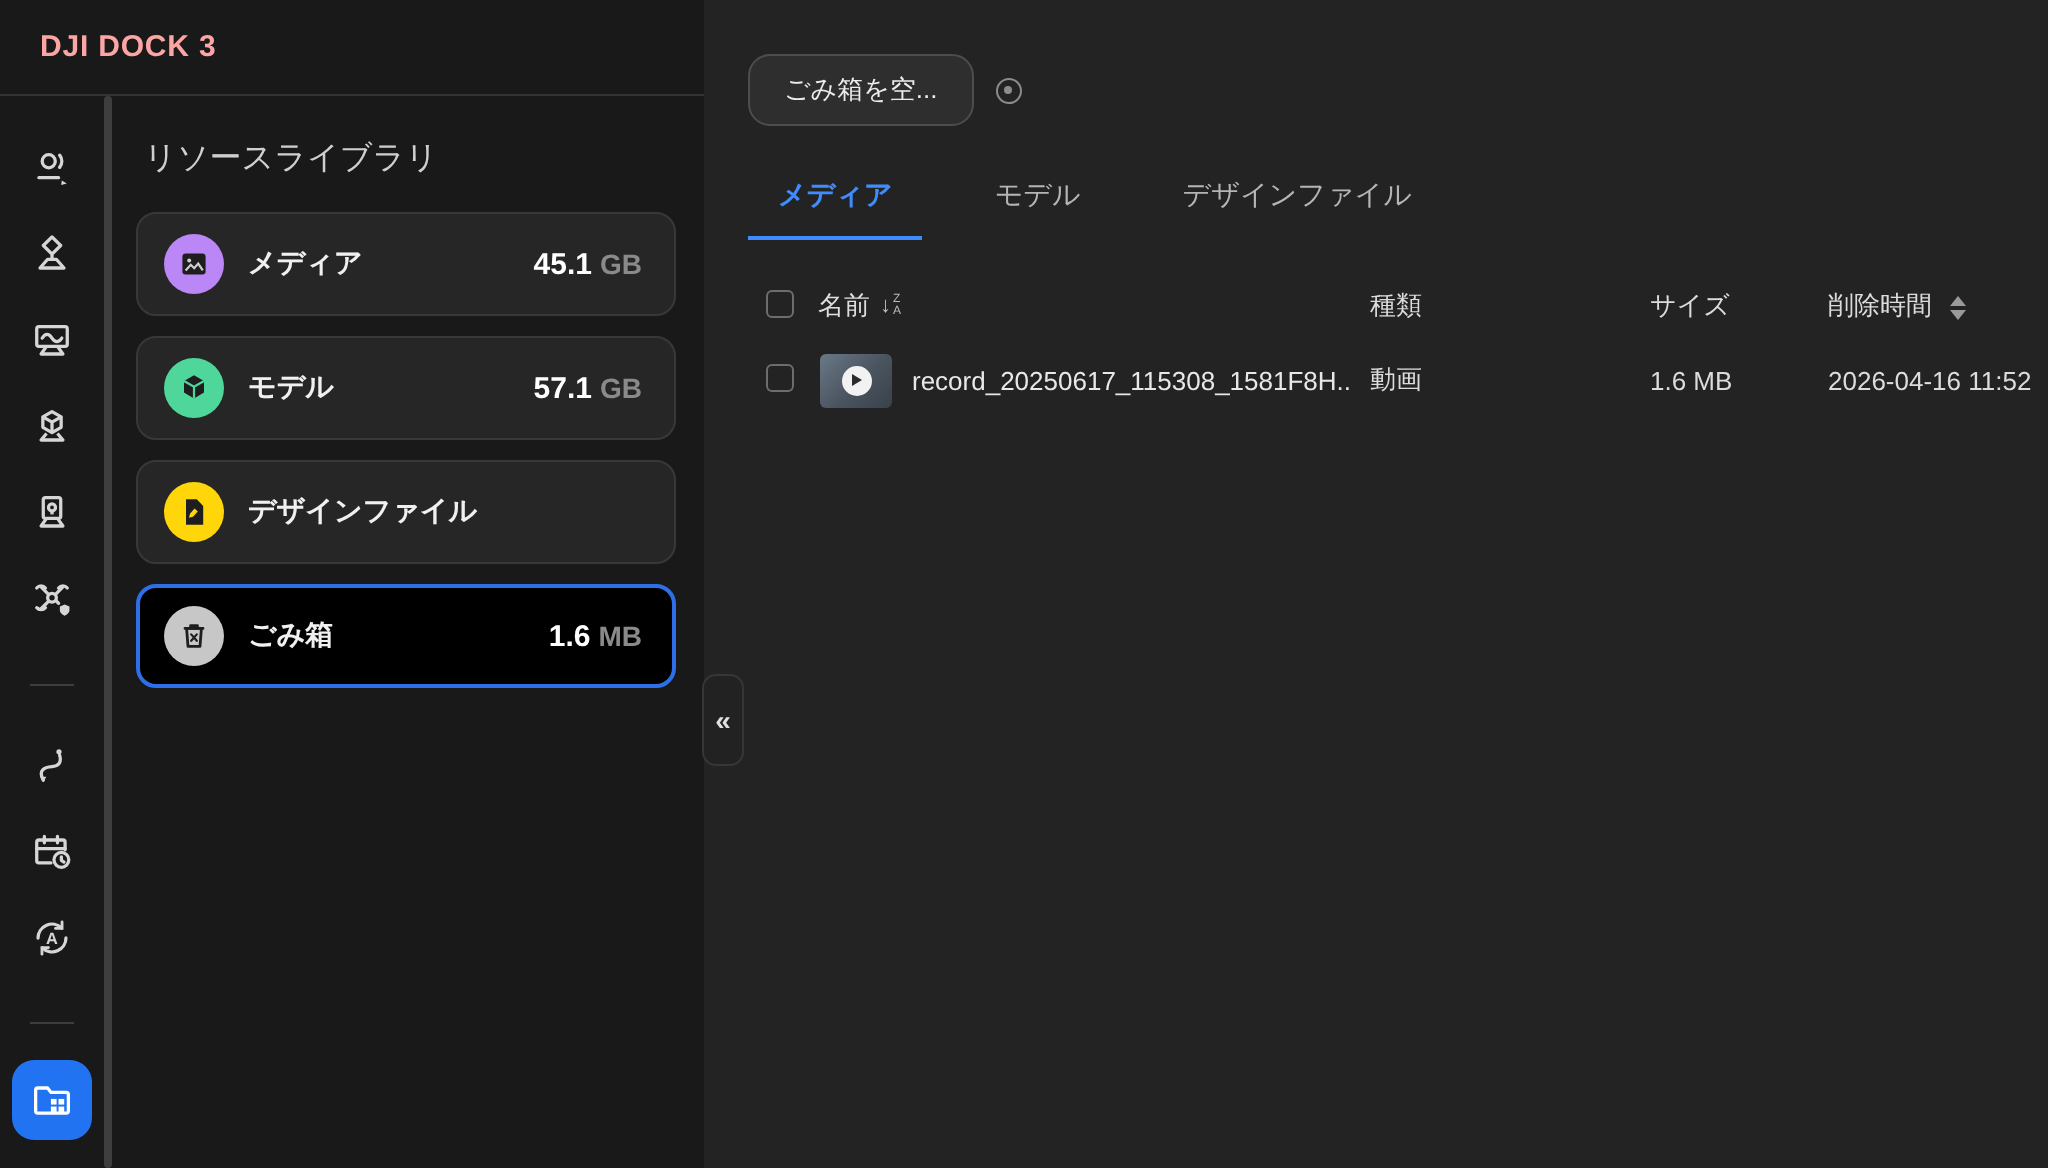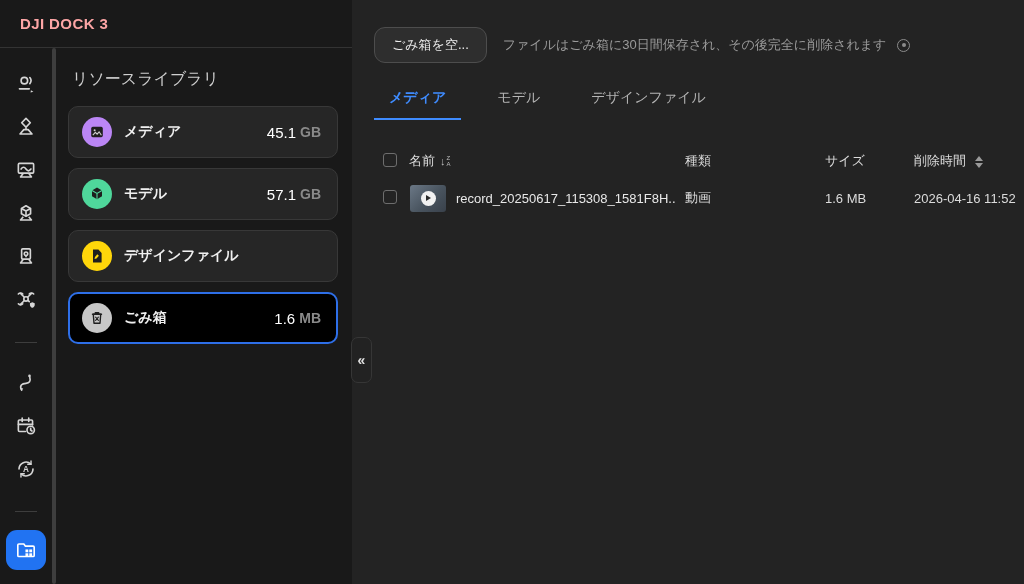--- a/index.html
+++ b/index.html
@@ -28,21 +28,21 @@
 
   .sidebar { flex:1; padding:14px 14px 0 12px; min-width:0; }
   .sidebar-title { font-size:16px; color:#cfcfcf; margin:7px 0 16px 4px; }
   .side-item { height:52px; border-radius:10px; background:#262626; border:1px solid #383838;
     display:flex; align-items:center; padding:0 16px 0 13px; margin-bottom:10px; cursor:pointer; }
   .side-item.selected { background:#000000; border:2px solid #2e6fe8; padding:0 15px 0 12px; }
   .item-circle { width:30px; height:30px; border-radius:50%; flex:none;
     display:flex; align-items:center; justify-content:center; margin-right:12px; background:#888; }
   .item-circle svg { width:20px; height:20px; }
   .item-label { font-size:14px; font-weight:700; color:#f0f0f0; flex:1; white-space:nowrap; }
-  .item-size { font-size:15px; font-weight:400; color:#fff; }
+  .item-size { font-size:15px; font-weight:700; color:#fff; }
   .item-unit { font-size:14px; font-weight:700; color:#8a8a8a; margin-left:4px; }
 
   
   .collapse-handle { position:absolute; left:351px; top:337px; width:21px; height:46px;
     background:#222; border:1px solid #363636; border-radius:7px; z-index:5;
     display:flex; align-items:center; justify-content:center; color:#e0e0e0;
     font-size:14px; font-weight:bold; cursor:pointer; }
 
   
   .main { flex:1; background:#232323; padding:27px 0 0 22px; min-width:0; }
@@ -55,21 +55,21 @@
     border-radius:50%; position:relative; flex:none; cursor:pointer; }
   .info-icon::after { content:""; position:absolute; left:50%; top:50%; width:4px; height:4px;
     margin:-2px 0 0 -2px; border-radius:50%; background:#8c8c8c; }
 
   .tabs { display:flex; margin-top:17px; }
   .tab { font-size:14px; color:#b5b5b5; padding:9px 15px 13px; margin-right:21px;
     position:relative; cursor:pointer; white-space:nowrap; }
   .tab.active { color:#3f8cff; font-weight:700; }
   .tab.active::after { content:""; position:absolute; left:0; right:0; bottom:0; height:2px; background:#3f8cff; }
 
-  .table { margin-top:25px; }
+  .table { margin-top:17px; }
   .thead { display:flex; align-items:center; height:32px; padding-left:9px;
     font-size:13px; color:#dedede; }
   .trow { display:flex; align-items:center; height:42px; padding-left:9px;
     font-size:13px; color:#e8e8e8; cursor:default; }
   .cell-check { width:26px; flex:none; }
   .cell-name { flex:1; display:flex; align-items:center; min-width:0; }
   .cell-type { width:140px; flex:none; color:#dcdcdc; }
   .cell-size { width:89px; flex:none; color:#dcdcdc; }
   .cell-time { width:110px; flex:none; overflow:hidden; white-space:nowrap; color:#dcdcdc; }
   .checkbox { width:14px; height:14px; border:1.5px solid #6d6d6d; border-radius:3px;
@@ -241,21 +241,20 @@
     </div>
   </div>
 
   <div class="collapse-handle">
     <span>«</span>
   </div>
 
   <div class="main">
     <div class="toolbar">
       <button class="empty-btn">ごみ箱を空...</button>
-      <span class="notice">ファイルはごみ箱に30日間保存され、その後完全に削除されます</span>
       <span class="info-icon"></span>
     </div>
 
     <div class="tabs">
       <span class="tab active">メディア</span>
       <span class="tab">モデル</span>
       <span class="tab">デザインファイル</span>
     </div>
 
     <div class="table">

